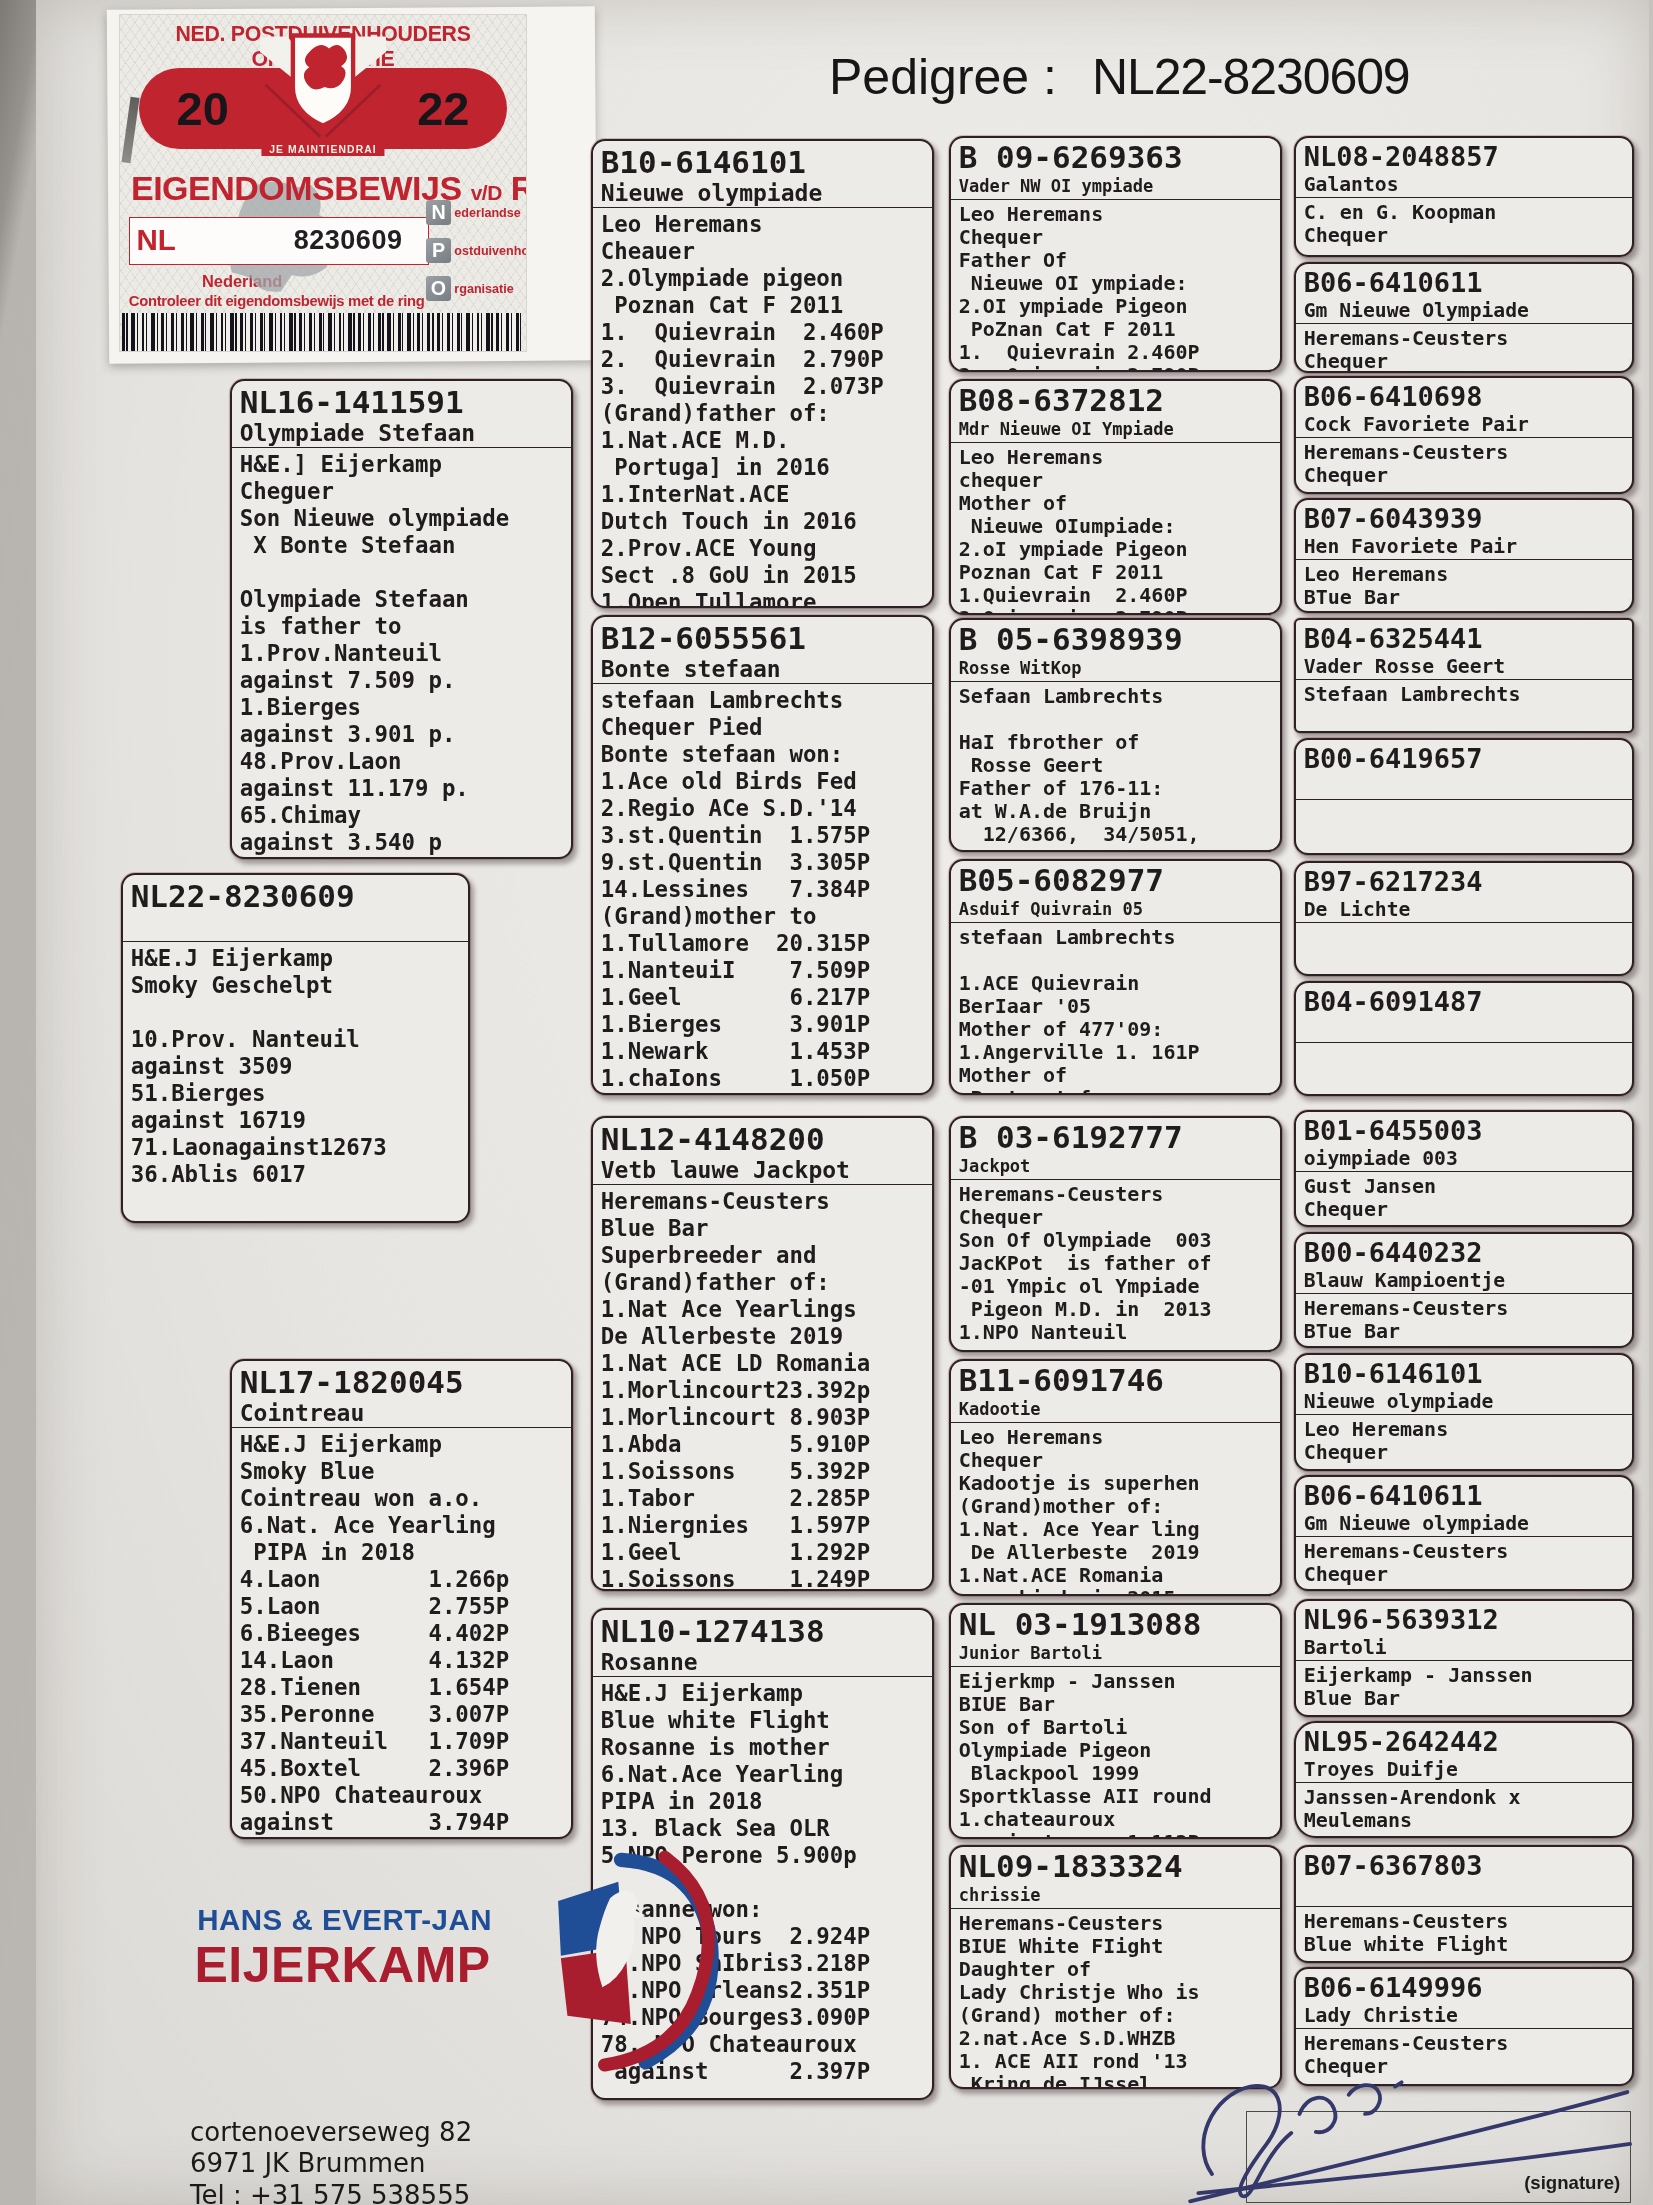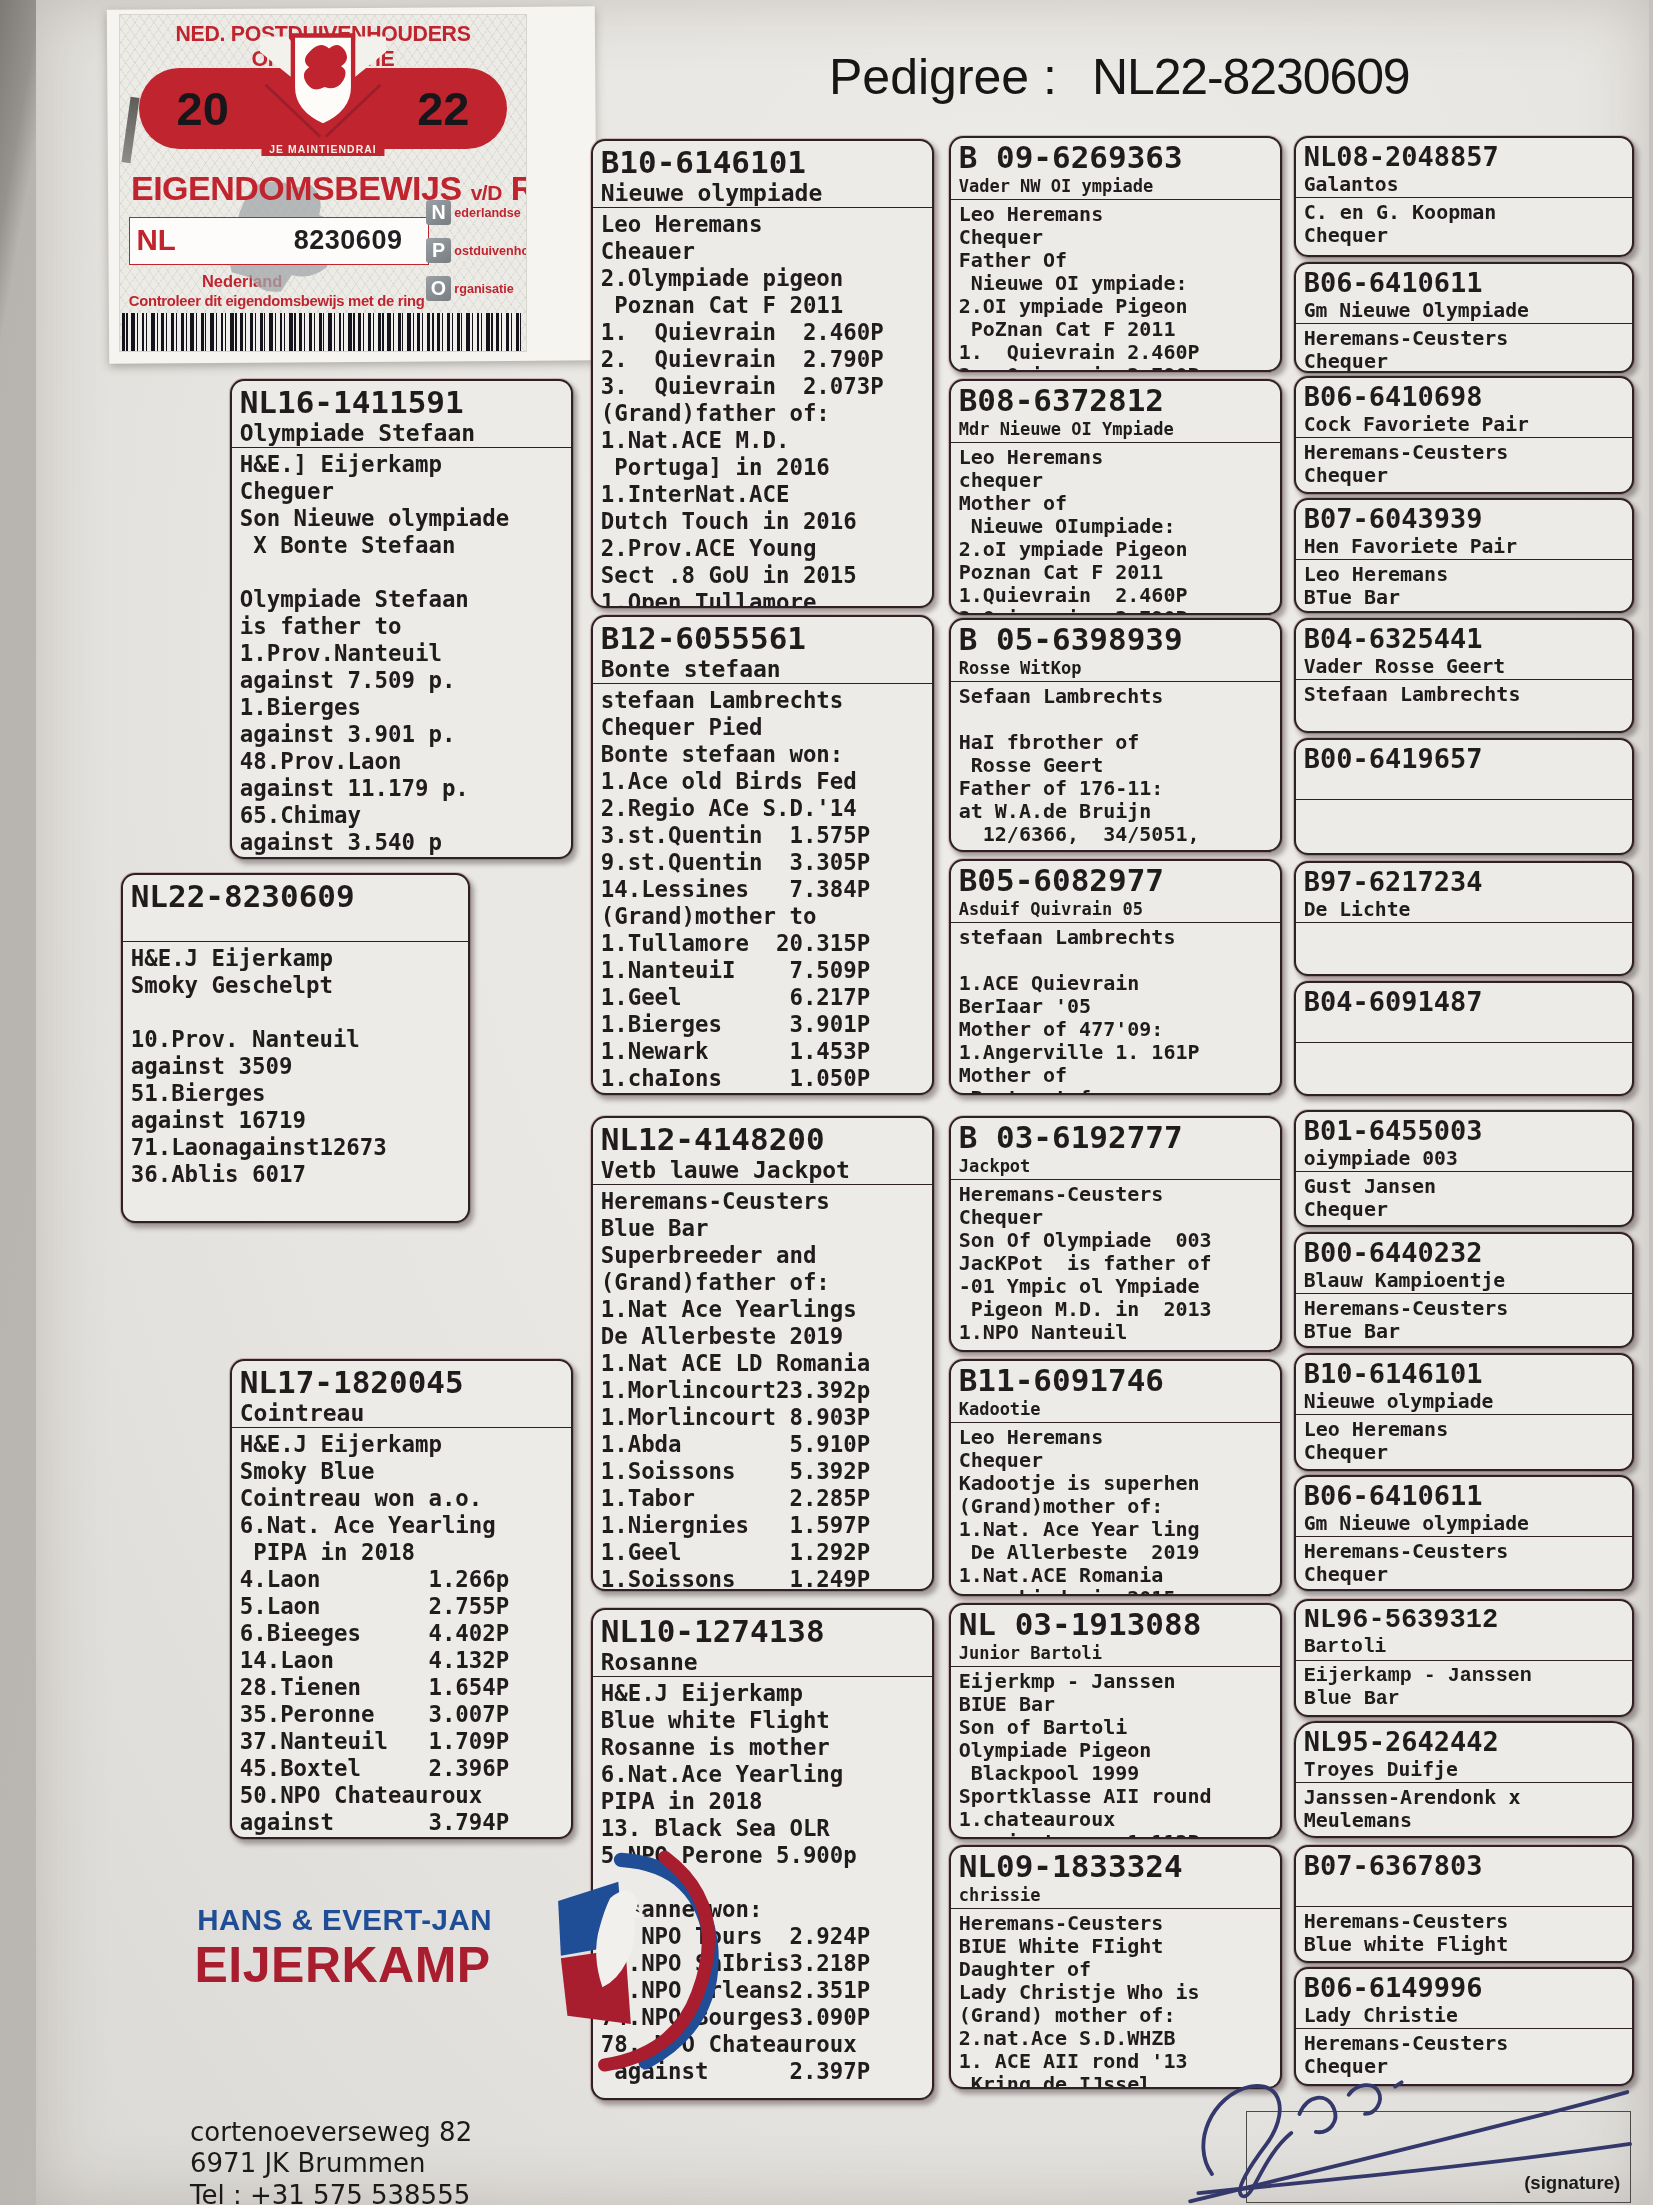--- a/index.html
+++ b/index.html
@@ -416,21 +416,21 @@
         <div class="bline">Heremans-Ceusters</div>
         <div class="bline">Chequer</div>
       </div>
       <div class="pbox cd" style="left: 1294px; top: 498px; width: 321px; height: 104px;">
         <div class="bid">B07-6043939</div>
         <div class="bname">Hen Favoriete Pair</div>
         <div class="bdiv"></div>
         <div class="bline">Leo Heremans</div>
         <div class="bline">BTue Bar</div>
       </div>
-      <div class="pbox cd" style="left: 1294px; top: 618px; width: 321px; height: 104px;">
+      <div class="pbox cd" style="left: 1294px; top: 618px; width: 321px; height: 104px; border-radius: 6px;">
         <div class="bid">B04-6325441</div>
         <div class="bname">Vader Rosse Geert</div>
         <div class="bdiv"></div>
         <div class="bline">Stefaan Lambrechts</div>
       </div>
       <div class="pbox cd" style="left: 1294px; top: 738px; width: 321px; height: 106px;">
         <div class="bid">B00-6419657</div>
         <div class="bname">&nbsp;</div>
         <div class="bdiv"></div>
       </div>
@@ -465,21 +465,21 @@
         <div class="bline">Leo Heremans</div>
         <div class="bline">Chequer</div>
       </div>
       <div class="pbox cd" style="left: 1294px; top: 1475px; width: 321px; height: 105px;">
         <div class="bid">B06-6410611</div>
         <div class="bname">Gm Nieuwe olympiade</div>
         <div class="bdiv"></div>
         <div class="bline">Heremans-Ceusters</div>
         <div class="bline">Chequer</div>
       </div>
-      <div class="pbox cd" style="left: 1294px; top: 1599px; width: 321px; height: 107px; font-family: Liberation Mono, monospace;">
+      <div class="pbox cd" style="left: 1294px; top: 1599px; width: 321px; height: 107px;">
         <div class="bid">NL96-5639312</div>
         <div class="bname">Bartoli</div>
         <div class="bdiv"></div>
         <div class="bline">Eijerkamp - Janssen</div>
         <div class="bline">Blue Bar</div>
       </div>
       <div class="pbox cd" style="left: 1294px; top: 1721px; width: 321px; height: 106px; border-radius: 22px;">
         <div class="bid">NL95-2642442</div>
         <div class="bname">Troyes Duifje</div>
         <div class="bdiv"></div>

